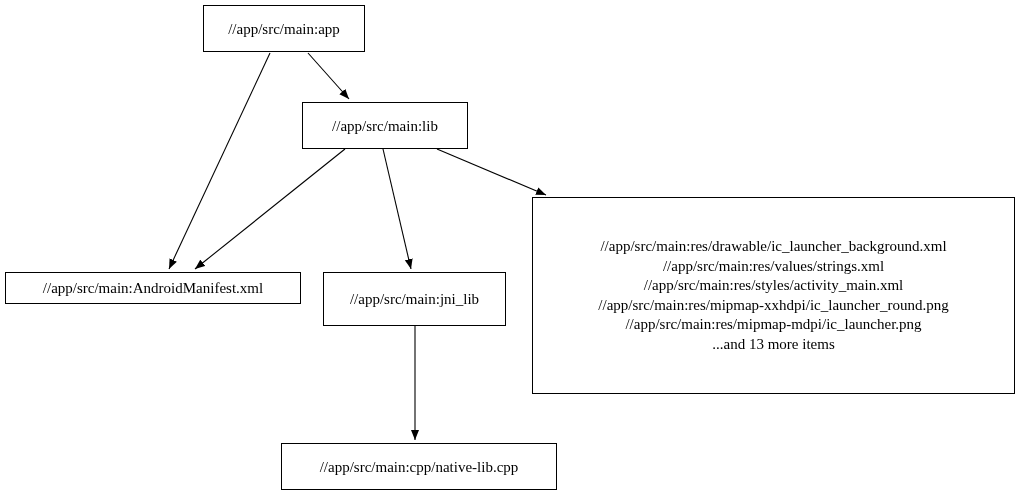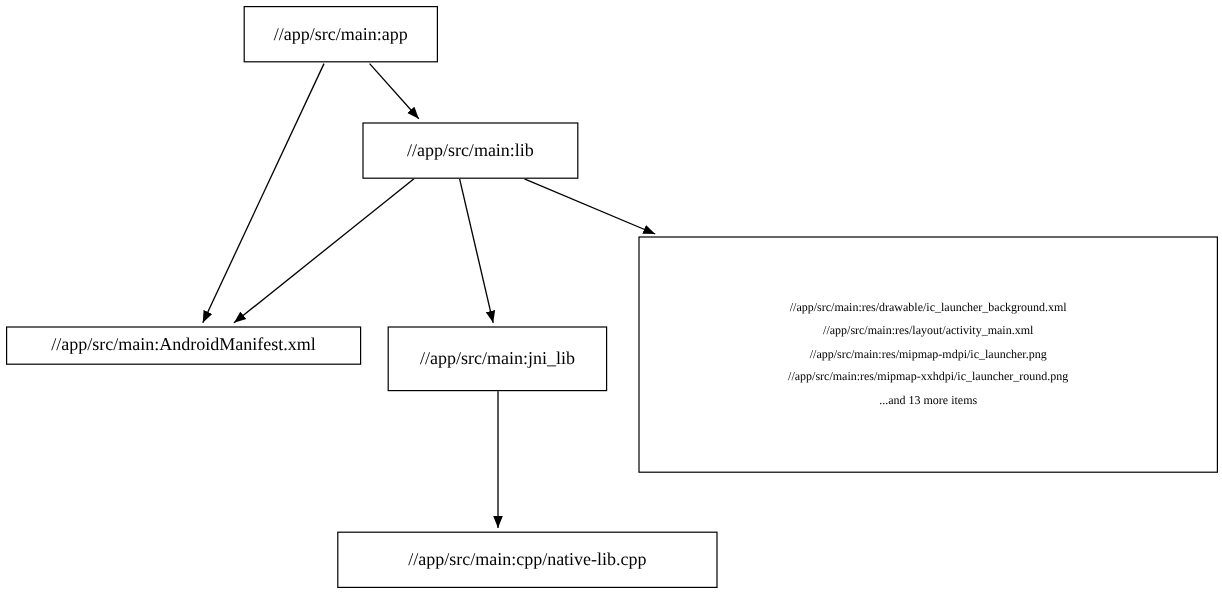--- a/index.html
+++ b/index.html
@@ -30,31 +30,31 @@
     background: #ffffff;
     display: flex;
     align-items: center;
     justify-content: center;
     text-align: center;
     font-size: 15px;
     line-height: 1.2;
     white-space: nowrap;
   }
   .node-app        { left: 203px; top:   5px; width: 162px; height: 47px; }
-  .node-lib        { left: 302px; top: 102px; width: 180px; height: 47px; }
+  .node-lib        { left: 302px; top: 102px; width: 166px; height: 47px; }
   .node-manifest   { left:   5px; top: 272px; width: 296px; height: 32px; }
   .node-jni        { left: 323px; top: 272px; width: 183px; height: 54px; }
-  .node-cpp        { left: 281px; top: 443px; width: 317px; height: 47px; }
+  .node-cpp        { left: 281px; top: 443px; width: 276px; height: 47px; }
   .node-resources  {
     left: 532px; top: 197px; width: 483px; height: 197px;
     flex-direction: column;
     justify-content: center;
   }
   .node-resources .res-line {
-    font-size: 10px;
+    font-size: 15px;
     line-height: 19.5px;
   }
   .edge-line {
     stroke: #000000;
     stroke-width: 1.1px;
     fill: none;
   }
 </style>
 </head>
 <body>
@@ -86,23 +86,24 @@
   <div class="node node-manifest">
     <span>//app/src/main:AndroidManifest.xml</span>
   </div>
 
   <div class="node node-jni">
     <span>//app/src/main:jni_lib</span>
   </div>
 
   <div class="node node-resources">
     <div class="res-line">//app/src/main:res/drawable/ic_launcher_background.xml</div>
-    <div class="res-line">//app/src/main:res/layout/activity_main.xml</div>
+    <div class="res-line">//app/src/main:res/values/strings.xml</div>
+    <div class="res-line">//app/src/main:res/styles/activity_main.xml</div>
+    <div class="res-line">//app/src/main:res/mipmap-xxhdpi/ic_launcher_round.png</div>
     <div class="res-line">//app/src/main:res/mipmap-mdpi/ic_launcher.png</div>
-    <div class="res-line">//app/src/main:res/mipmap-xxhdpi/ic_launcher_round.png</div>
     <div class="res-line">...and 13 more items</div>
   </div>
 
   <div class="node node-cpp">
     <span>//app/src/main:cpp/native-lib.cpp</span>
   </div>
 
 </div>
 
 </body></html>

